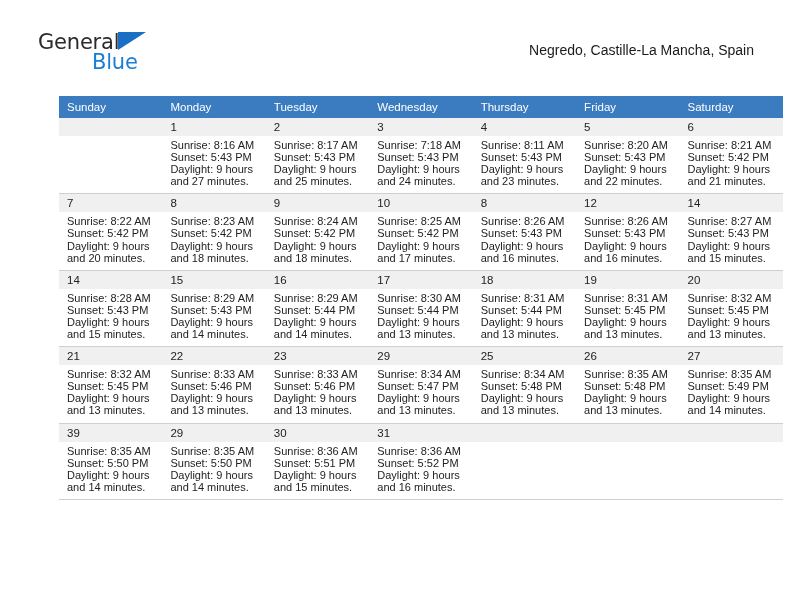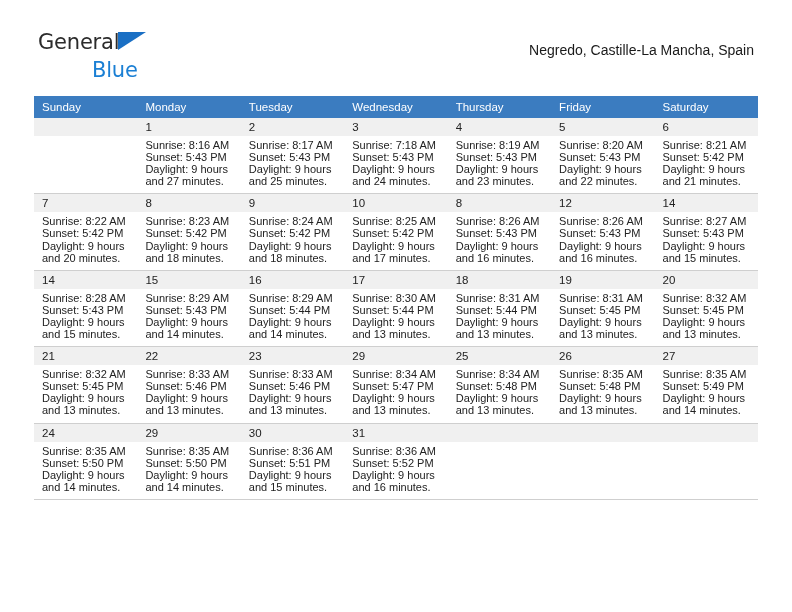--- a/index.html
+++ b/index.html
@@ -41,21 +41,21 @@
   }
   .brand-tri {
     position: absolute;
     left: 84px; top: 6px;
     width: 0; height: 0;
     border-left: 28px solid #1a6fc4;
     border-bottom: 18px solid transparent;
   }
   .brand-blue {
     position: absolute;
-    left: 58px; top: 32px;
+    left: 58px; top: 24px;
     font-size: 21px;
     letter-spacing: -0.2px;
     color: #1a7fd4;
     font-family: "DejaVu Sans", sans-serif;
   }
   .titles {
     text-align: right;
     flex: 0 0 auto;
   }
   .cal-title {
@@ -68,21 +68,21 @@
   .cal-sub {
     font-size: 14px;
     font-weight: 400;
     color: #1a1a1a;
     line-height: 20px;
     margin-top: 14px;
     padding-right: 2px;
   }
 
   
-  .cal-wrap { padding: 0 34px; }
+  .cal-wrap { padding: 0 34px; margin-left: 25px; }
   table.cal {
     width: 724px;
     border-collapse: collapse;
     table-layout: fixed;
   }
   table.cal th {
     background: #3b7cc0;
     color: #ffffff;
     font-size: 11.5px;
     font-weight: 400;
@@ -174,21 +174,21 @@
               <div class="info">
                 <div>Sunrise: 7:18 AM</div>
                 <div>Sunset: 5:43 PM</div>
                 <div>Daylight: 9 hours</div>
                 <div>and 24 minutes.</div>
               </div>
             </td>
             <td class="day">
               <div class="daynum">4</div>
               <div class="info">
-                <div>Sunrise: 8:19 AM</div>
+                <div>Sunrise: 8:11 AM</div>
                 <div>Sunset: 5:43 PM</div>
                 <div>Daylight: 9 hours</div>
                 <div>and 23 minutes.</div>
               </div>
             </td>
             <td class="day">
               <div class="daynum">5</div>
               <div class="info">
                 <div>Sunrise: 8:20 AM</div>
                 <div>Sunset: 5:43 PM</div>
@@ -396,21 +396,21 @@
               <div class="info">
                 <div>Sunrise: 8:35 AM</div>
                 <div>Sunset: 5:49 PM</div>
                 <div>Daylight: 9 hours</div>
                 <div>and 14 minutes.</div>
               </div>
             </td>
           </tr>
           <tr class="weekrow">
             <td class="day">
-              <div class="daynum">24</div>
+              <div class="daynum">39</div>
               <div class="info">
                 <div>Sunrise: 8:35 AM</div>
                 <div>Sunset: 5:50 PM</div>
                 <div>Daylight: 9 hours</div>
                 <div>and 14 minutes.</div>
               </div>
             </td>
             <td class="day">
               <div class="daynum">29</div>
               <div class="info">

